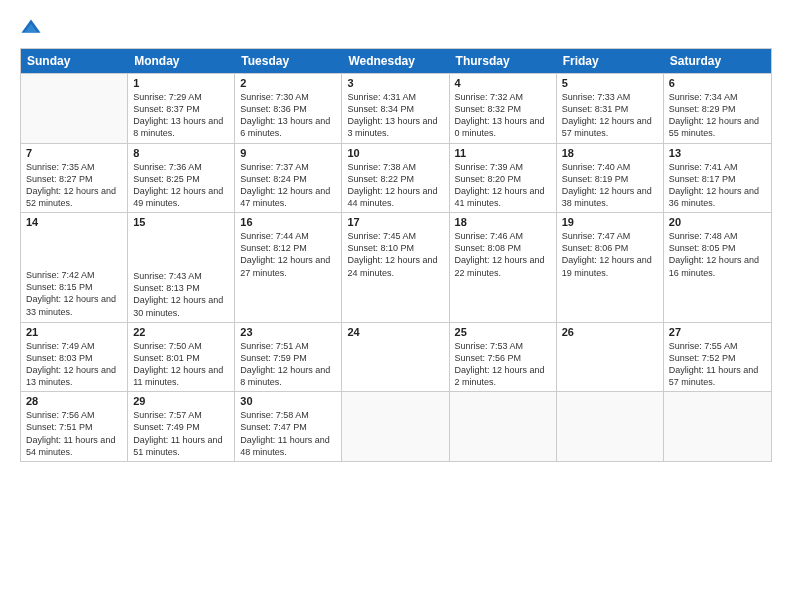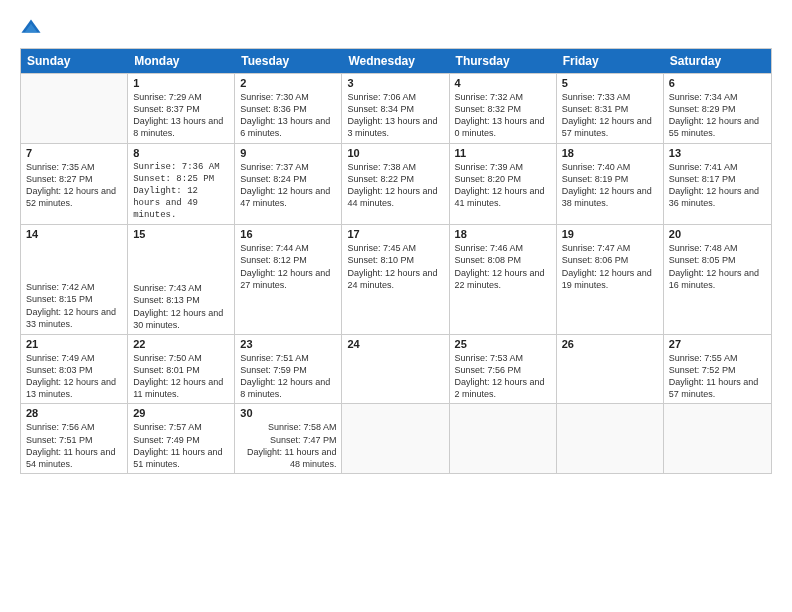--- a/index.html
+++ b/index.html
@@ -157,21 +157,21 @@
 Daylight: 13 hours and 8 minutes.</div>
           </div>
           <div class="cal-cell">
             <div class="day-num">2</div>
             <div class="cell-text" style="white-space: pre-line;">Sunrise: 7:30 AM
 Sunset: 8:36 PM
 Daylight: 13 hours and 6 minutes.</div>
           </div>
           <div class="cal-cell">
             <div class="day-num">3</div>
-            <div class="cell-text" style="white-space: pre-line;">Sunrise: 7:06 AM
+            <div class="cell-text" style="white-space: pre-line;">Sunrise: 4:31 AM
 Sunset: 8:34 PM
 Daylight: 13 hours and 3 minutes.</div>
           </div>
           <div class="cal-cell">
             <div class="day-num">4</div>
             <div class="cell-text" style="white-space: pre-line;">Sunrise: 7:32 AM
 Sunset: 8:32 PM
 Daylight: 13 hours and 0 minutes.</div>
           </div>
           <div class="cal-cell">
@@ -189,21 +189,21 @@
         </div>
         <div class="cal-row">
           <div class="cal-cell">
             <div class="day-num">7</div>
             <div class="cell-text" style="white-space: pre-line;">Sunrise: 7:35 AM
 Sunset: 8:27 PM
 Daylight: 12 hours and 52 minutes.</div>
           </div>
           <div class="cal-cell">
             <div class="day-num">8</div>
-            <div class="cell-text" style="white-space: pre-line; font-family: Liberation Mono, monospace;">Sunrise: 7:36 AM
+            <div class="cell-text" style="white-space: pre-line;">Sunrise: 7:36 AM
 Sunset: 8:25 PM
 Daylight: 12 hours and 49 minutes.</div>
           </div>
           <div class="cal-cell">
             <div class="day-num">9</div>
             <div class="cell-text" style="white-space: pre-line;">Sunrise: 7:37 AM
 Sunset: 8:24 PM
 Daylight: 12 hours and 47 minutes.</div>
           </div>
           <div class="cal-cell">
@@ -321,21 +321,21 @@
 Daylight: 11 hours and 54 minutes.</div>
           </div>
           <div class="cal-cell">
             <div class="day-num">29</div>
             <div class="cell-text" style="white-space: pre-line;">Sunrise: 7:57 AM
 Sunset: 7:49 PM
 Daylight: 11 hours and 51 minutes.</div>
           </div>
           <div class="cal-cell">
             <div class="day-num">30</div>
-            <div class="cell-text" style="white-space: pre-line; text-align: right;">Sunrise: 7:58 AM
+            <div class="cell-text" style="white-space: pre-line;">Sunrise: 7:58 AM
 Sunset: 7:47 PM
 Daylight: 11 hours and 48 minutes.</div>
           </div>
           <div class="cal-cell empty"></div>
           <div class="cal-cell empty"></div>
           <div class="cal-cell empty"></div>
           <div class="cal-cell empty"></div>
         </div>
       </div>
   </div>

